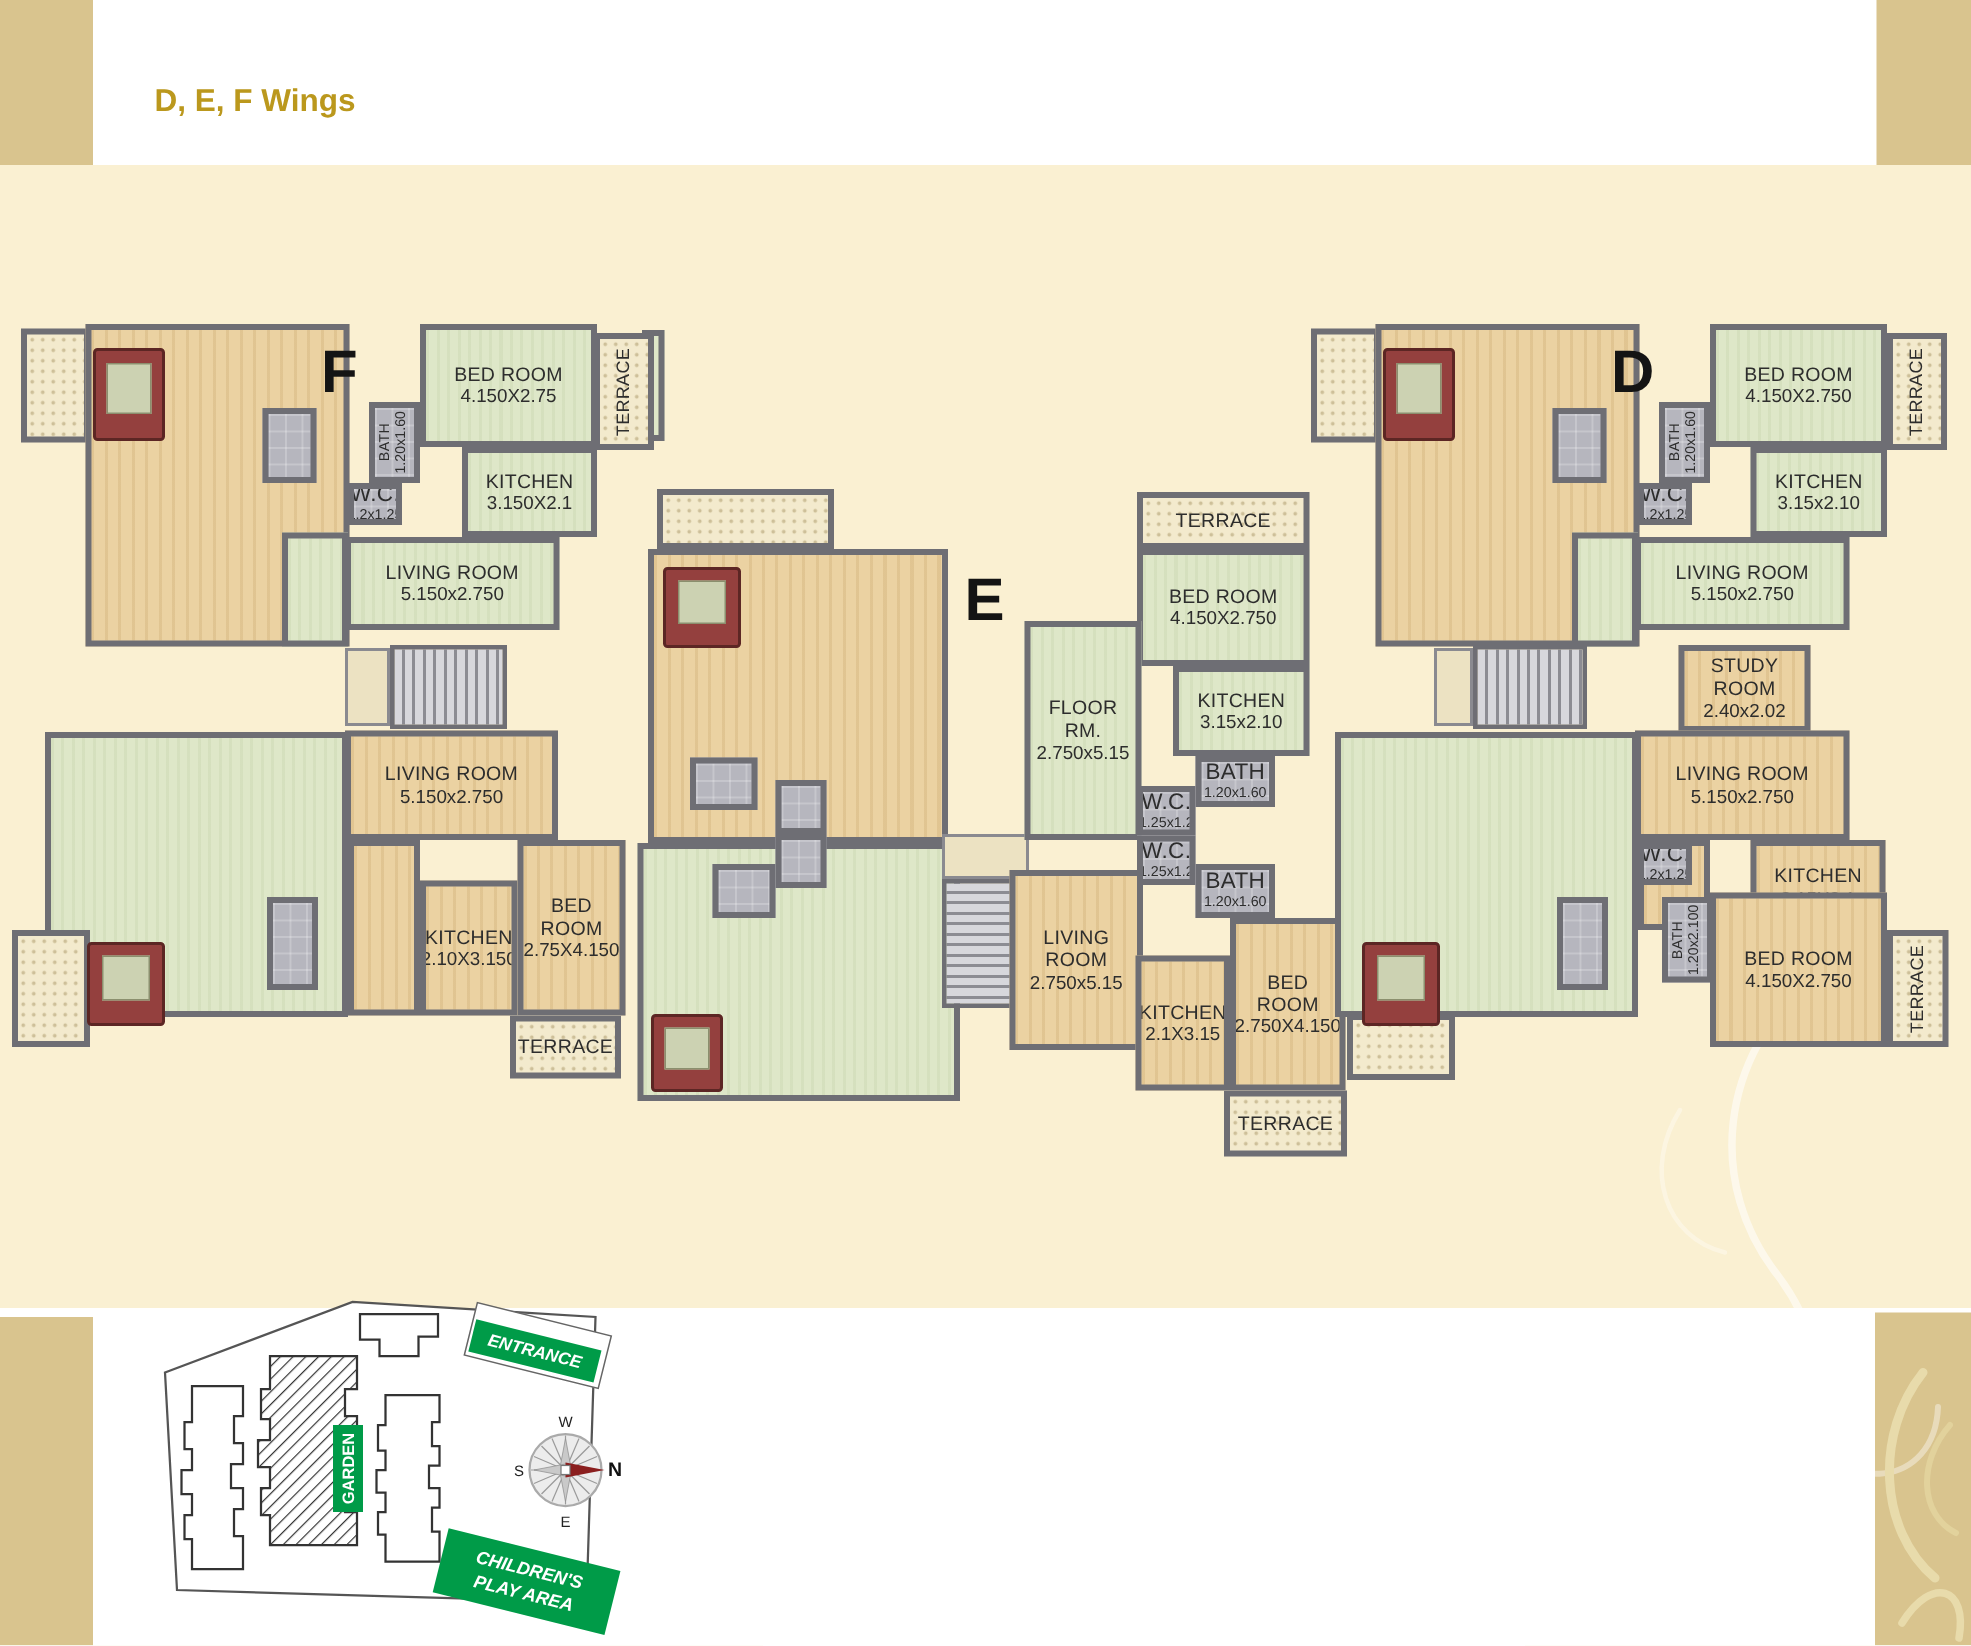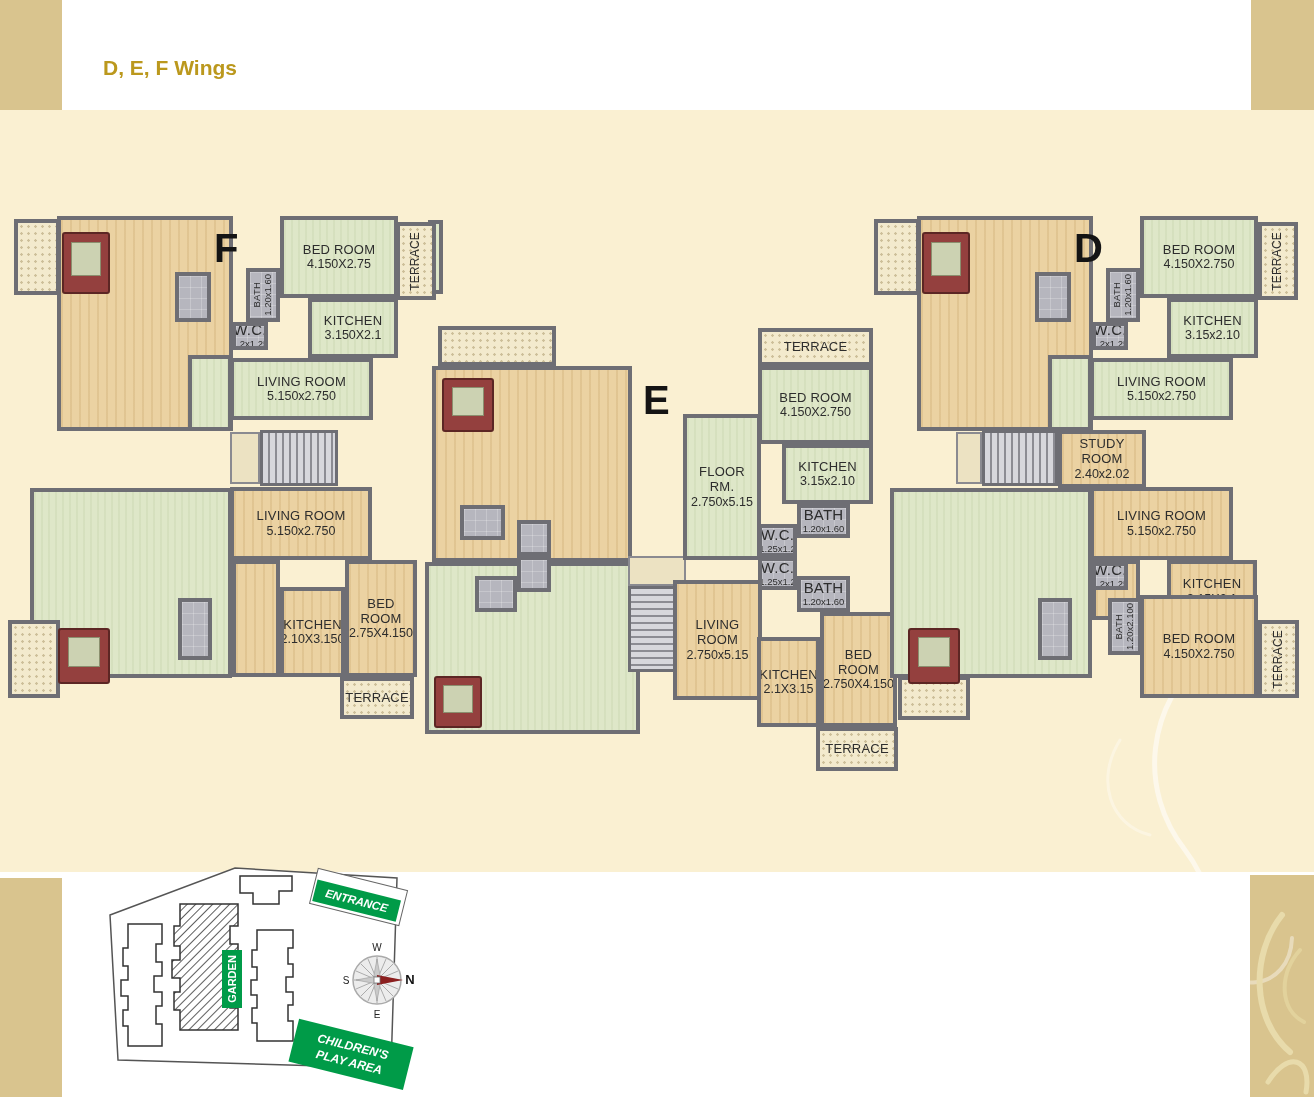--- a/index.html
+++ b/index.html
@@ -205,21 +205,21 @@
         <span class="rm-d">3.15x2.10</span>
       </div>
       <div class="room r-bath small" style="left: 1092px; top: 322px; width: 36px; height: 28px;">
         <span class="rm-t">W.C.</span>
         <span class="rm-d">1.2x1.25</span>
       </div>
       <div class="room r-green" style="left: 1090px; top: 358px; width: 143px; height: 62px;">
         <span class="rm-t">LIVING ROOM</span>
         <span class="rm-d">5.150x2.750</span>
       </div>
-      <div class="room r-wood" style="left: 1058px; top: 430px; width: 88px; height: 58px;">
+      <div class="room r-wood" style="left: 1119px; top: 430px; width: 88px; height: 58px;">
         <span class="rm-t">STUDY ROOM</span>
         <span class="rm-d">2.40x2.02</span>
       </div>
       <div class="room r-wood" style="left: 1090px; top: 487px; width: 143px; height: 73px;">
         <span class="rm-t">LIVING ROOM</span>
         <span class="rm-d">5.150x2.750</span>
       </div>
       <div class="room r-bath small" style="left: 1092px; top: 562px; width: 36px; height: 28px;">
         <span class="rm-t">W.C.</span>
         <span class="rm-d">1.2x1.25</span>

